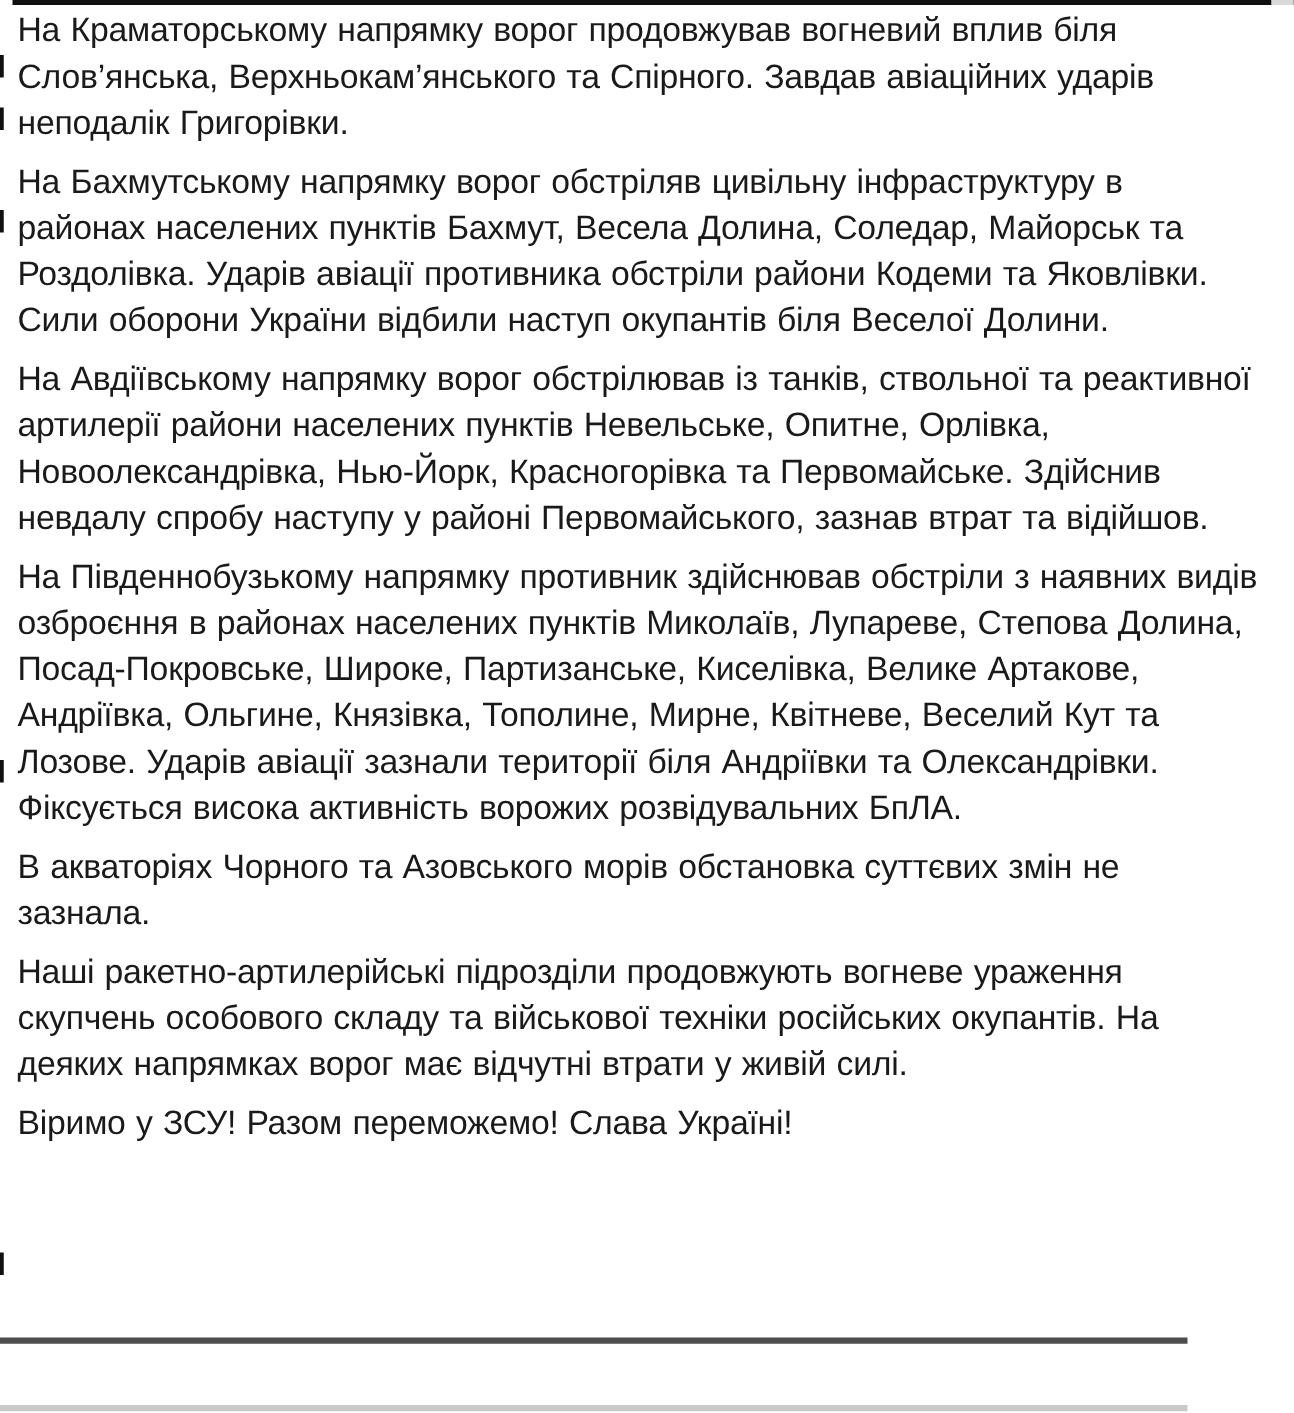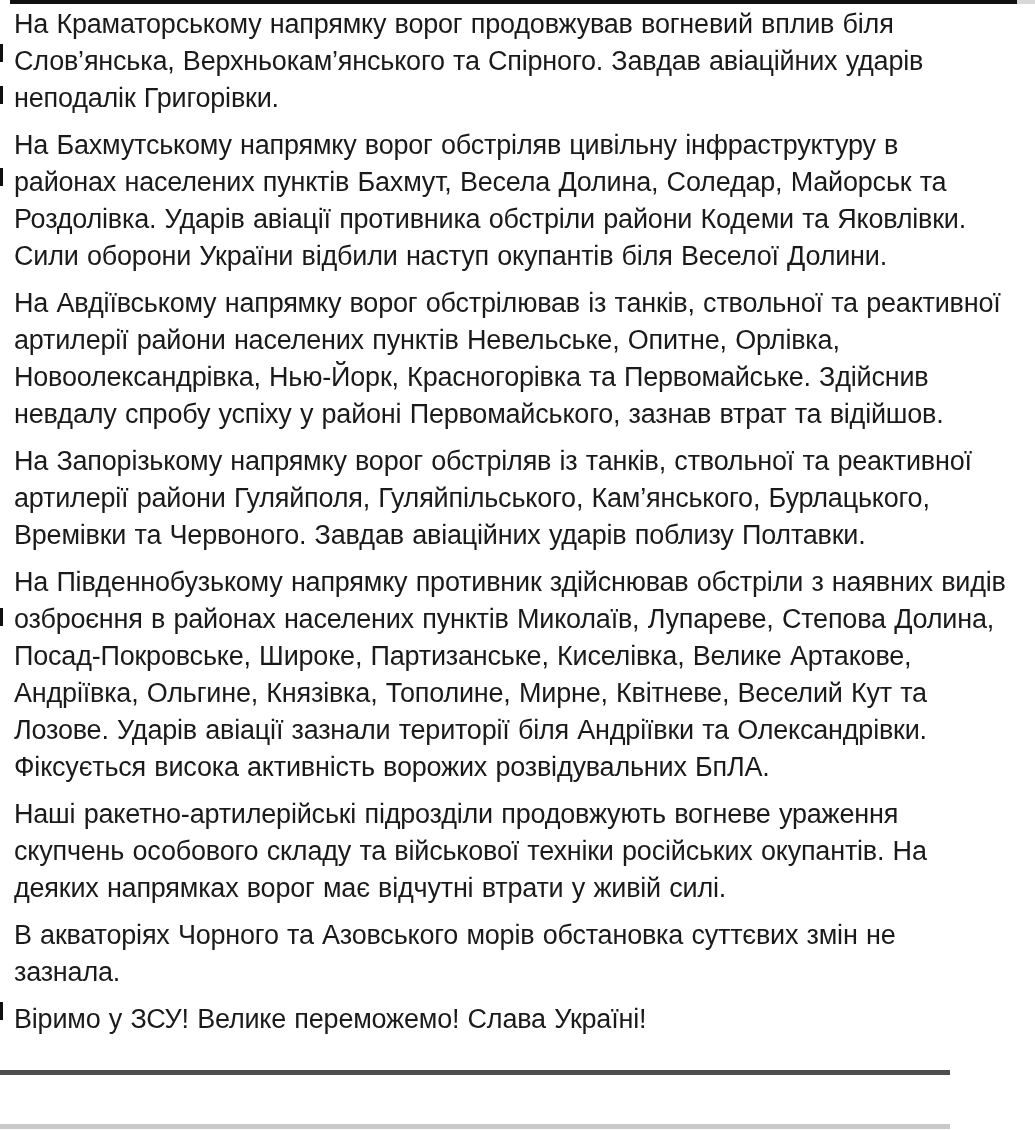--- a/index.html
+++ b/index.html
@@ -47,22 +47,21 @@
   <div class="edge edge-top"></div>
   <div class="edge edge-top-right"></div>
   <div class="tick tick-1"></div>
   <div class="tick tick-2"></div>
   <div class="tick tick-3"></div>
   <div class="tick tick-4"></div>
   <div class="tick tick-5"></div>
 
   <p>На Краматорському напрямку ворог продовжував вогневий вплив біля Слов’янська, Верхньокам’янського та Спірного. Завдав авіаційних ударів неподалік Григорівки.</p>
   <p>На Бахмутському напрямку ворог обстріляв цивільну інфраструктуру в районах населених пунктів Бахмут, Весела Долина, Соледар, Майорськ та Роздолівка. Ударів авіації противника обстріли райони Кодеми та Яковлівки.  Сили оборони України відбили наступ окупантів біля Веселої Долини.</p>
-  <p>На Авдіївському напрямку ворог обстрілював із танків, ствольної та реактивної артилерії райони населених пунктів Невельське, Опитне, Орлівка, Новоолександрівка, Нью-Йорк, Красногорівка та Первомайське. Здійснив невдалу спробу успіху у районі Первомайського, зазнав втрат та відійшов.</p>
-  <p>На Запорізькому напрямку ворог обстріляв із танків, ствольної та реактивної артилерії райони Гуляйполя, Гуляйпільського, Кам’янського, Бурлацького, Времівки та Червоного. Завдав авіаційних ударів поблизу Полтавки.</p>
+  <p>На Авдіївському напрямку ворог обстрілював із танків, ствольної та реактивної артилерії райони населених пунктів Невельське, Опитне, Орлівка, Новоолександрівка, Нью-Йорк, Красногорівка та Первомайське. Здійснив невдалу спробу наступу у районі Первомайського, зазнав втрат та відійшов.</p>
   <p>На Південнобузькому напрямку противник здійснював обстріли з наявних видів озброєння в районах населених пунктів Миколаїв, Лупареве, Степова Долина, Посад-Покровське, Широке, Партизанське, Киселівка, Велике Артакове, Андріївка, Ольгине, Князівка, Тополине, Мирне, Квітневе, Веселий Кут та Лозове. Ударів авіації зазнали території біля Андріївки та Олександрівки. Фіксується висока активність ворожих розвідувальних БпЛА.</p>
+  <p>В акваторіях Чорного та Азовського морів обстановка суттєвих змін не зазнала.</p>
   <p>Наші ракетно-артилерійські підрозділи продовжують вогневе ураження скупчень особового складу та військової техніки російських окупантів. На деяких напрямках ворог має відчутні втрати у живій силі.</p>
-  <p>В акваторіях Чорного та Азовського морів обстановка суттєвих змін не зазнала.</p>
-  <p>Віримо у ЗСУ! Велике переможемо! Слава Україні!</p>
+  <p>Віримо у ЗСУ! Разом переможемо! Слава Україні!</p>
 
   <div class="edge seam-mid"></div>
   <div class="edge seam-bottom"></div>
 </div>
 
 </body></html>

